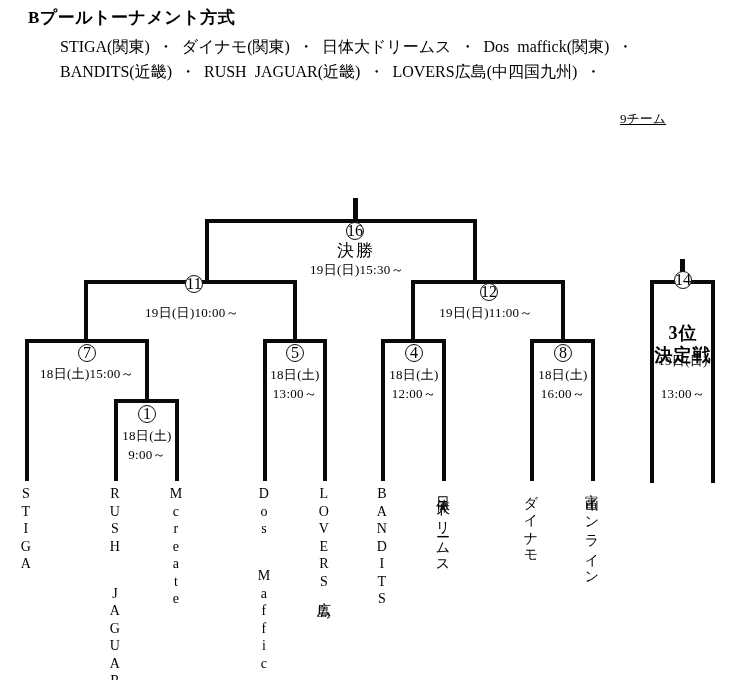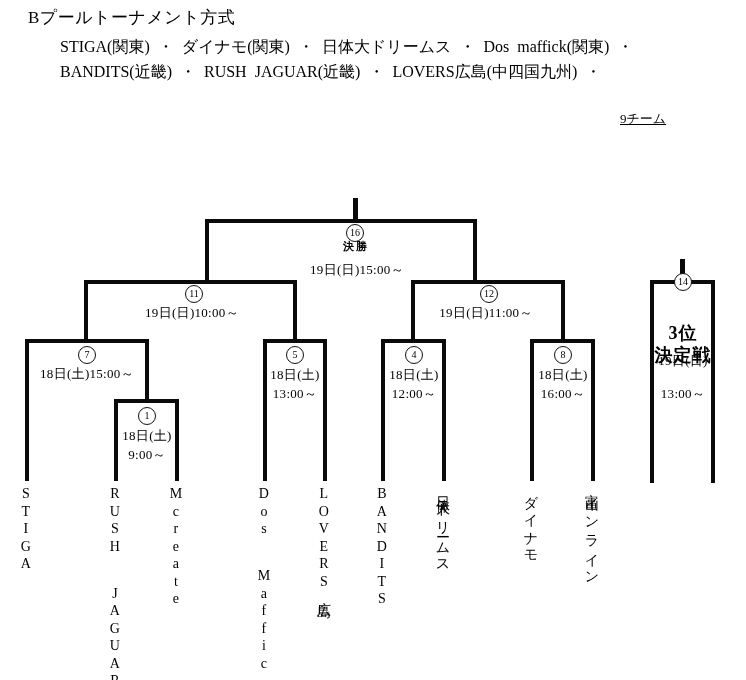--- a/index.html
+++ b/index.html
@@ -3,30 +3,30 @@
 <meta charset="utf-8">
 <style>
   html,body { margin:0; padding:0; background:#fff; }
   .page {
     position:relative; width:746px; height:680px; background:#ffffff;
     font-family:"Liberation Serif","DejaVu Serif",serif; color:#000;
     overflow:hidden;
   }
   .abs { position:absolute; }
   .cx  { transform:translateX(-50%); white-space:nowrap; text-align:center; }
-  .title { font-size:17px; font-weight:normal; letter-spacing:0.5px; }
+  .title { font-size:17px; font-weight:bold; letter-spacing:0.5px; }
   .pool  { font-size:16px; white-space:nowrap; word-spacing:4px;margin-left:32px; }
   .count { font-size:13px;text-decoration:underline; }
-  .mname  { font-size:11px; font-weight:bold; letter-spacing:2px; }
+  .mname  { font-size:17px; font-weight:normal; letter-spacing:2px; }
   .mname2 { font-size:18px; font-weight:bold; letter-spacing:1px; }
   .sched  { font-size:13px; letter-spacing:0.3px; }
   .circ {
     display:inline-flex; align-items:center; justify-content:center;
     width:16px; height:16px; border:1.3px solid #111; border-radius:50%;
-    font-size:10px; line-height:1; background:#fff;
+    font-size:16px; line-height:1; background:#fff;
   }
   .ln { position:absolute; background:#0a0a0a; }
   .team {
     position:absolute; writing-mode:vertical-rl; text-orientation:upright;
     font-size:14px; letter-spacing:2.5px; word-spacing:12px; line-height:1.1;
     white-space:pre;
   }
 </style>
 </head>
 <body>
@@ -67,23 +67,23 @@
       <div class="ln" style="left: 680px; top: 259px; width: 5px; height: 23px;"></div>
       <div class="ln" style="left: 650px; top: 280px; width: 65px; height: 4px;"></div>
       <div class="ln" style="left: 650px; top: 280px; width: 4px; height: 203px;"></div>
       <div class="ln" style="left: 711px; top: 280px; width: 4px; height: 203px;"></div>
     </div>
 
   <div class="abs cx" style="left:355px;top:222px">
     <span class="circ">16</span>
   </div>
   <div class="abs cx mname" style="left:356px;top:239px">決勝</div>
-  <div class="abs cx sched" style="left:357px;top:261px">19日(日)15:00～</div>
+  <div class="abs cx sched" style="left:357px;top:261px">19日(日)15:30～</div>
 
-  <div class="abs cx" style="left:194px;top:283px">
+  <div class="abs cx" style="left:194px;top:275px">
     <span class="circ">11</span>
   </div>
   <div class="abs cx sched" style="left:192px;top:304px">19日(日)10:00～</div>
 
   <div class="abs cx" style="left:489px;top:283px">
     <span class="circ">12</span>
   </div>
   <div class="abs cx sched" style="left:486px;top:304px">19日(日)11:00～</div>
 
   <div class="abs cx" style="left:87px;top:344px">

